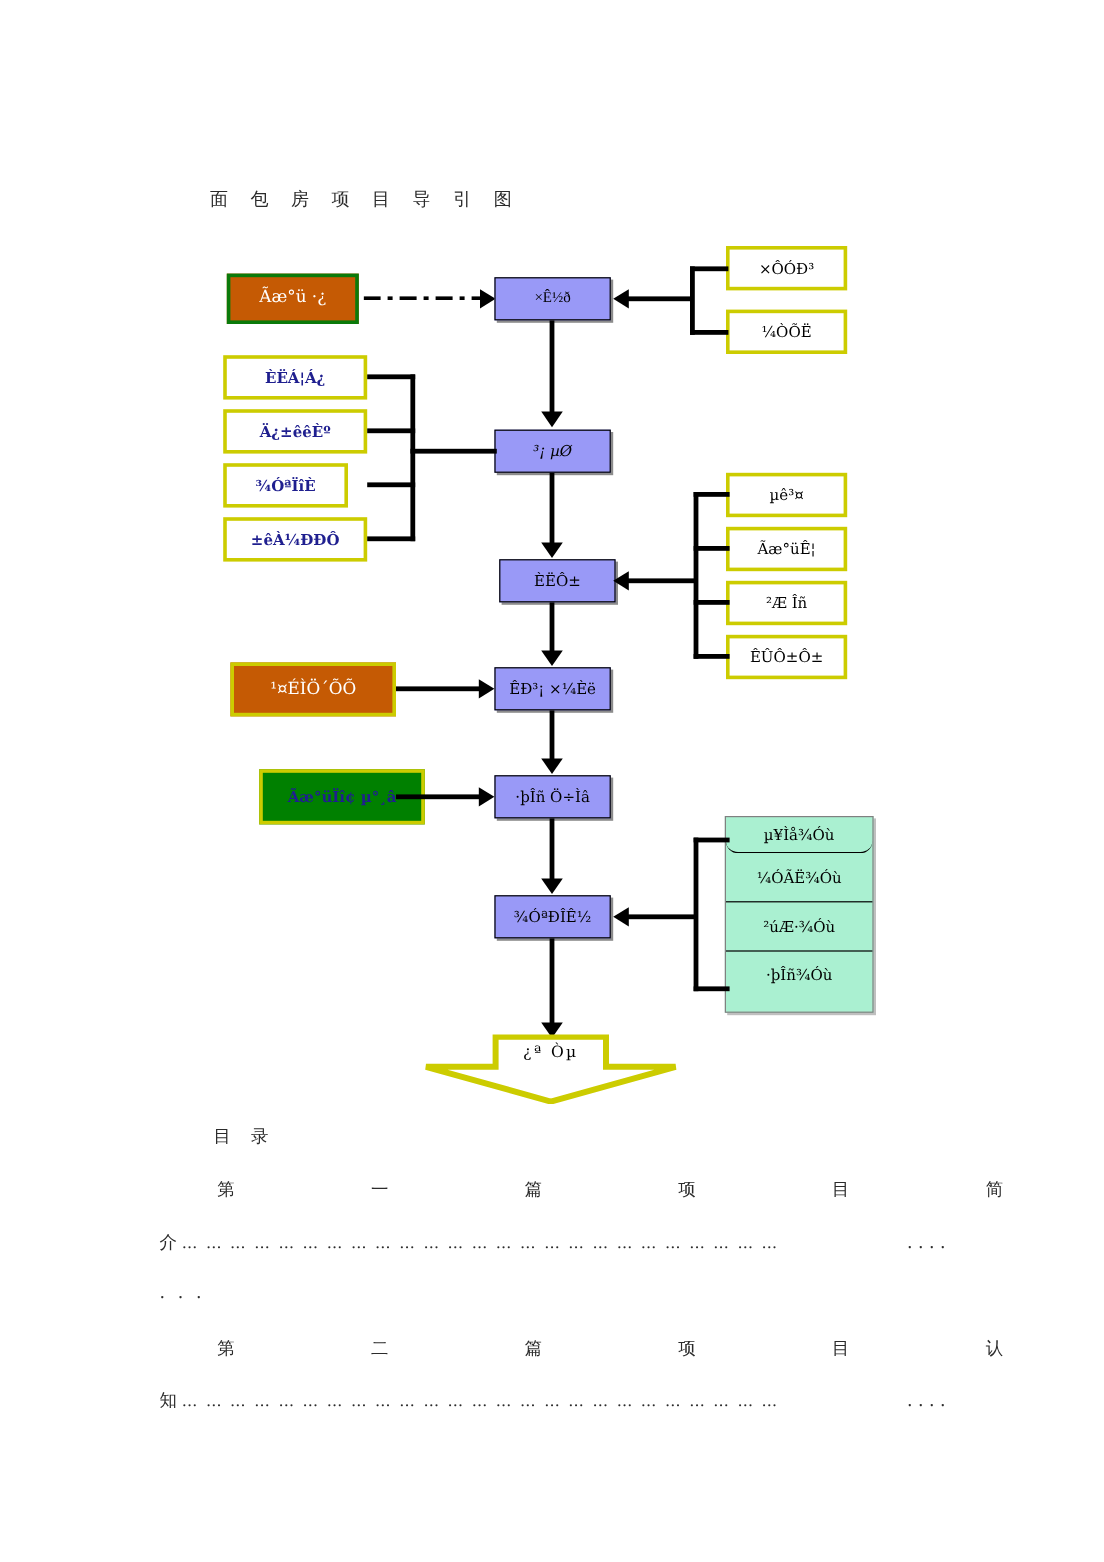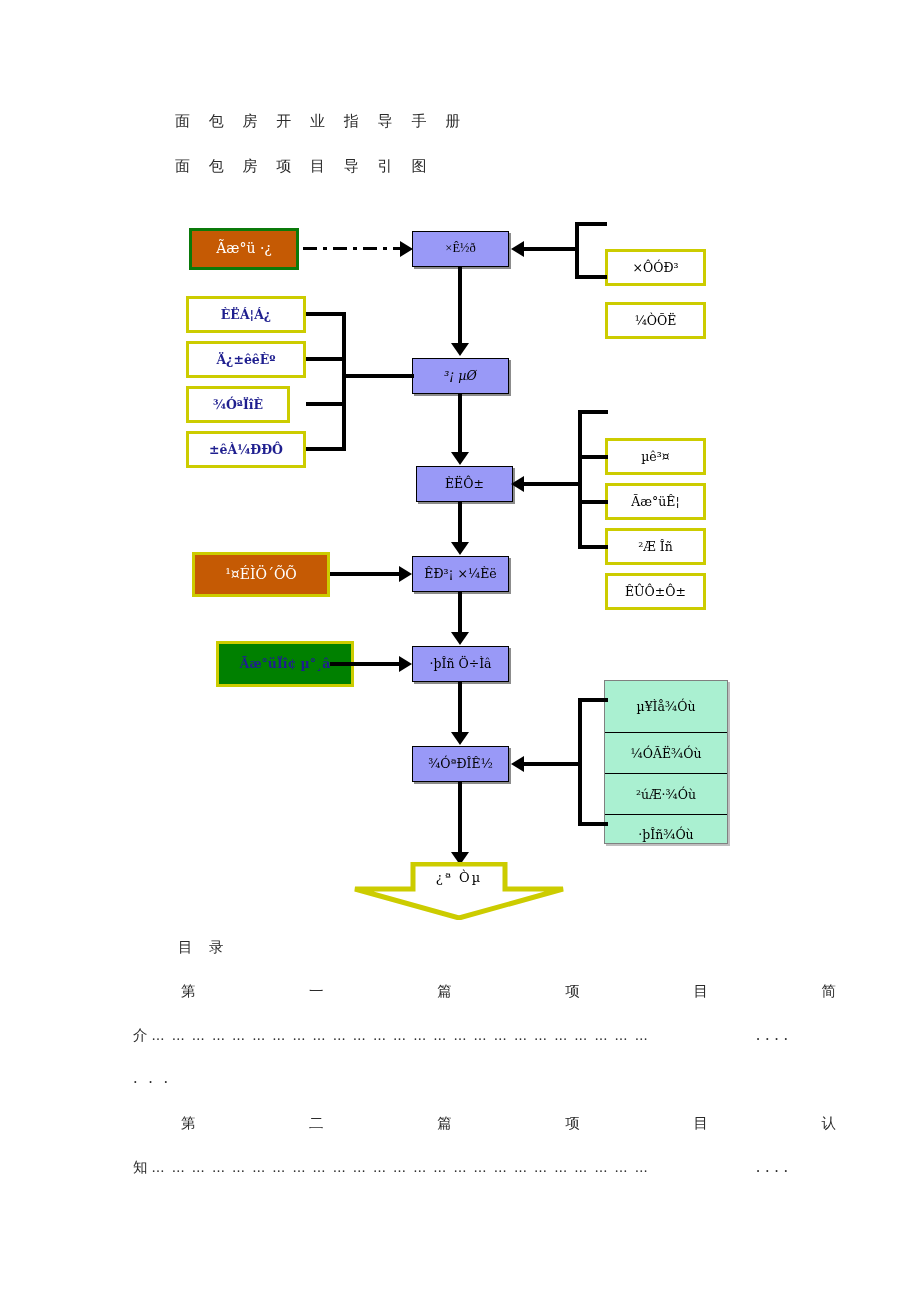--- a/index.html
+++ b/index.html
@@ -44,21 +44,21 @@
     border:1.5px solid #000;
     color:#000;
     box-shadow:2px 2px 0 rgba(0,0,0,0.45);
   }
   .yellowbox {
     background:#ffffff;
     border:3px solid #cccc00;
     color:#1f1f8f;
     font-weight:bold;
   }
-  .yellowbox.dark { color:#000; font-weight:normal;margin-top:44px; }
+  .yellowbox.dark { color:#000; font-weight:normal; }
   .orange {
     background:#c55a04;
     border:3px solid #cccc00;
     color:#ffffff;
     font-size:14px;
   }
   .orange.greenborder { border-color:#0a7a0a; }
   .green {
     background:#008000;
     border:3px solid #cccc00;
@@ -174,21 +174,20 @@
     letter-spacing:3px;
     color:#2b2b2b;
     font-family:"DejaVu Serif", serif;
   }
 </style>
 </head>
 <body>
 
 <div class="page">
 
-  <div class="doc-head" id="head1">面 包 房 开 业 指 导 手 册</div>
   <div class="doc-head" id="head2">面 包 房 项 目 导 引 图</div>
 
   <div>
 
     <div class="node orange greenborder" style="left:189px;top:228px;width:110px;height:42px;">Ãæ°ü ·¿</div>
 
     <div class="dashdot" style="left:303px;top:247px;width:100px;"></div>
     <div class="arrow-right" style="left:400px;top:241px;"></div>
 
     <div class="node blue" style="left:412px;top:231px;width:97px;height:36px;font-family:Liberation Serif, serif;">×Ê½ð</div>
@@ -251,21 +250,21 @@
 
     <div class="node orange" style="left:192px;top:552px;width:138px;height:45px;">¹¤ÉÌÖ´ÕÕ</div>
     <div class="ln hline" style="left:330px;top:572px;width:72px;"></div>
     <div class="arrow-right" style="left:399px;top:566px;"></div>
 
     <div class="node green" style="left:192px;top:641px;width:138px;height:46px;margin-left:24px;">Ãæ°üÏî¢ µ°¸â</div>
     <div class="ln hline" style="left:330px;top:662px;width:72px;"></div>
     <div class="arrow-right" style="left:399px;top:656px;"></div>
 
     <div class="mintwrap" style="left:604px;top:680px;width:124px;height:164px;">
-      <div class="mintrow" style="height:52px;">µ¥Ìå¾­Óù</div>
+      <div class="mintrow" style="height:30px;border-radius:10px;">µ¥Ìå¾­Óù</div>
       <div class="mintrow" style="height:41px;">¼ÓÃË¾­Óù</div>
       <div class="mintrow" style="height:41px;">²úÆ·¾­Óù</div>
       <div class="mintrow" style="height:39px;">·þÎñ¾­Óù</div>
     </div>
     <div class="ln hline" style="left:578px;top:698px;width:30px;"></div>
     <div class="ln hline" style="left:578px;top:822px;width:30px;"></div>
     <div class="ln vline" style="left:578px;top:698px;height:128px;"></div>
     <div class="ln hline" style="left:523px;top:762px;width:58px;"></div>
     <div class="arrow-left" style="left:511px;top:756px;"></div>
 

